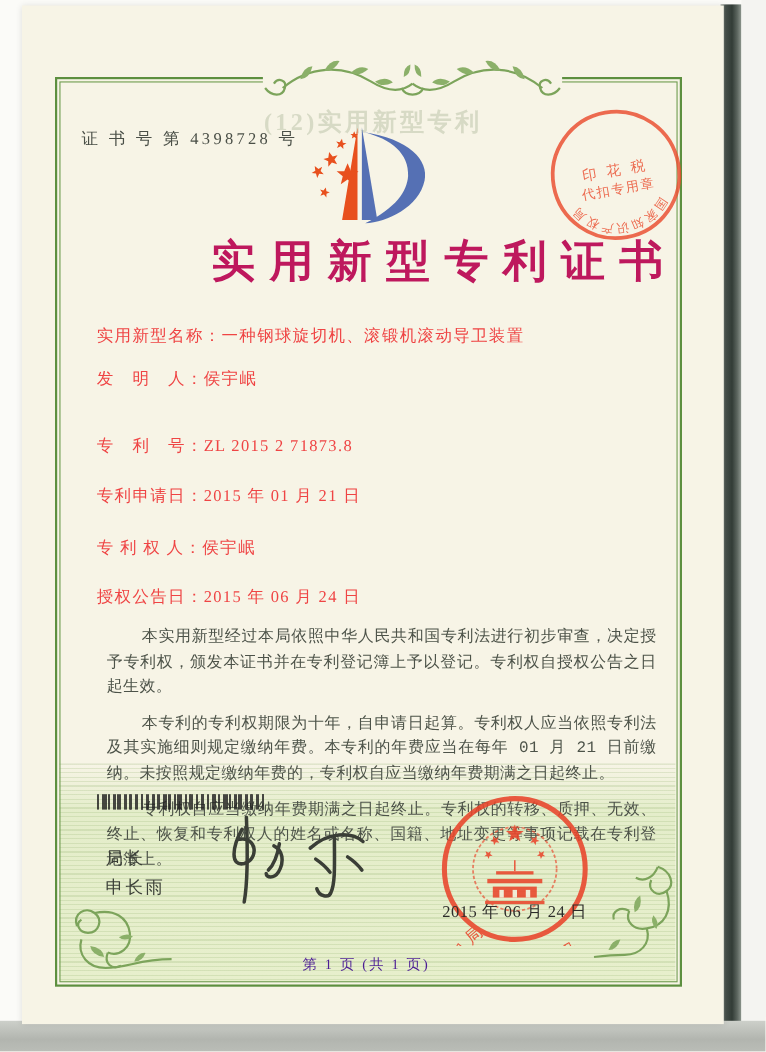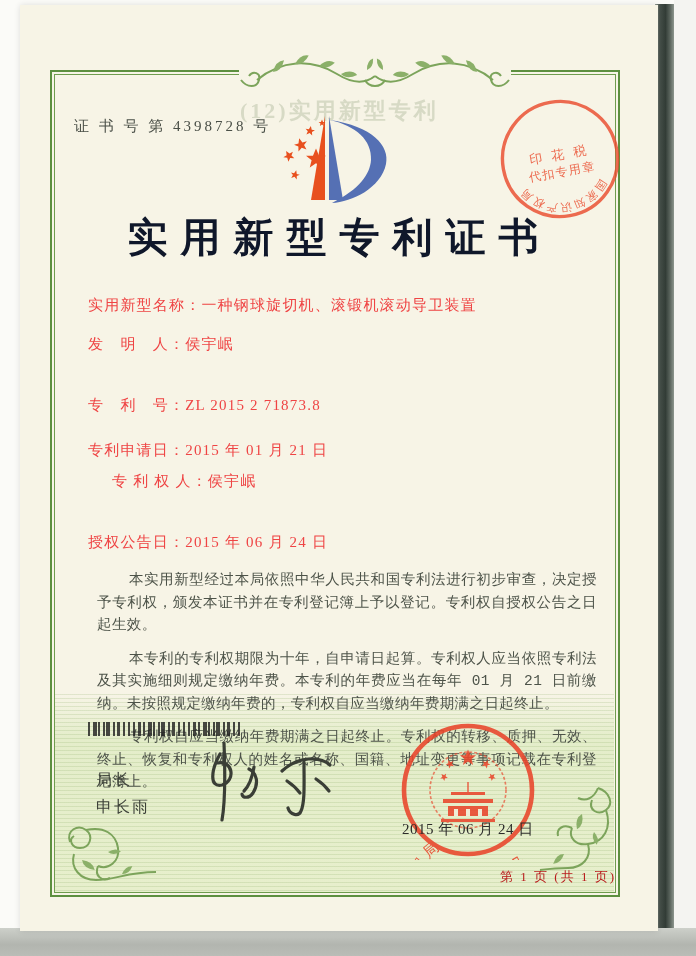--- a/index.html
+++ b/index.html
@@ -23,44 +23,44 @@
   .frame{position:absolute;left:50px;top:70px;width:566px;height:823px;border:2px solid #5d8f3f;z-index:3;}
   .frame-inner{position:absolute;left:2px;top:2px;right:2px;bottom:2px;border:1px solid #6f9c4e;}
   
   .orn{position:absolute;z-index:4;}
   
   .watermark{position:absolute;left:240px;top:96px;z-index:2;font-size:22px;font-weight:bold;
     letter-spacing:3px;color:rgba(118,140,98,.25);filter:blur(.6px);text-align:right;}
   
   .cert-no{position:absolute;left:74px;top:117px;z-index:5;font-size:15px;letter-spacing:3px;color:#4a4f47;}
   
-  .title{position:absolute;left:50px;top:210px;width:566px;z-index:5;text-align:center;
-    font-size:40px;font-weight:600;letter-spacing:13px;text-indent:13px;color:#0f172a;}
+  .title{position:absolute;left:50px;top:210px;width:566px;z-index:5;text-align:right;
+    font-size:40px;font-weight:600;letter-spacing:13px;text-indent:13px;color:#be185d;}
   
   .field{position:absolute;left:88px;z-index:5;font-size:15px;color:#ef4444;letter-spacing:1.2px;white-space:nowrap;}
   
   .paras{position:absolute;left:86px;top:558px;width:522px;z-index:5;font-size:14.5px;line-height:22.5px;
     color:#4d5349;text-align:justify;letter-spacing:.4px;}
   .paras p{margin:11px;text-indent:2.2em;font-family:Liberation Mono, monospace;}
   
   .barcode{position:absolute;left:88px;top:722px;width:152px;height:14px;z-index:5;opacity:.82;
     background:
       repeating-linear-gradient(90deg,#222 0 2px,rgba(0,0,0,0) 2px 5px),
       repeating-linear-gradient(90deg,rgba(0,0,0,0) 0 7px,#222 7px 9px,rgba(0,0,0,0) 9px 11px);}
   
   .sig-title{position:absolute;left:96px;top:770px;z-index:5;font-size:16px;letter-spacing:2px;color:#3c4038;}
   .sig-name{position:absolute;left:96px;top:797px;z-index:5;font-size:16px;letter-spacing:2px;color:#3c4038;text-align:center;}
   .sig-script{position:absolute;left:192px;top:740px;z-index:5;}
   
   .seal-bottom{position:absolute;left:398px;top:720px;z-index:6;opacity:.88;}
   .seal-date{position:absolute;left:402px;top:820px;z-index:7;font-size:15px;color:#2c2c2a;letter-spacing:.5px;}
   .tax-seal{position:absolute;left:498px;top:97px;z-index:6;opacity:.82;transform:rotate(-10deg);}
   
-  .footer{position:absolute;left:50px;top:868px;width:566px;z-index:5;text-align:right;
-    font-size:13px;letter-spacing:2px;color:#b91c1c;}
+  .footer{position:absolute;left:50px;top:868px;width:566px;z-index:5;text-align:center;
+    font-size:13px;letter-spacing:2px;color:#4c1d95;}
 </style>
 </head>
 <body>
 
 <div class="scan">
 
   <div class="cover-edge"></div>
   <div class="edge-white"></div>
   <div class="bottom-shadow"></div>
 
@@ -166,21 +166,21 @@
   </div>
   <div class="field" style="top:335px;">
     <span>发　明　人：</span><span>侯宇岷</span>
   </div>
   <div class="field" style="top:396px;">
     <span>专　利　号：</span><span>ZL 2015 2 71873.8</span>
   </div>
   <div class="field" style="top:441px;">
     <span>专利申请日：</span><span>2015 年 01 月 21 日</span>
   </div>
-  <div class="field" style="top:472px;margin-left:24px;">
+  <div class="field" style="top:489px;">
     <span>专 利 权 人：</span><span>侯宇岷</span>
   </div>
   <div class="field" style="top:533px;">
     <span>授权公告日：</span><span>2015 年 06 月 24 日</span>
   </div>
 
   <div class="paras">
     <p>本实用新型经过本局依照中华人民共和国专利法进行初步审查，决定授予专利权，颁发本证书并在专利登记簿上予以登记。专利权自授权公告之日起生效。</p>
     <p>本专利的专利权期限为十年，自申请日起算。专利权人应当依照专利法及其实施细则规定缴纳年费。本专利的年费应当在每年 01 月 21 日前缴纳。未按照规定缴纳年费的，专利权自应当缴纳年费期满之日起终止。</p>
     <p>专利权自应当缴纳年费期满之日起终止。专利权的转移、质押、无效、终止、恢复和专利权人的姓名或名称、国籍、地址变更等事项记载在专利登记簿上。</p>

